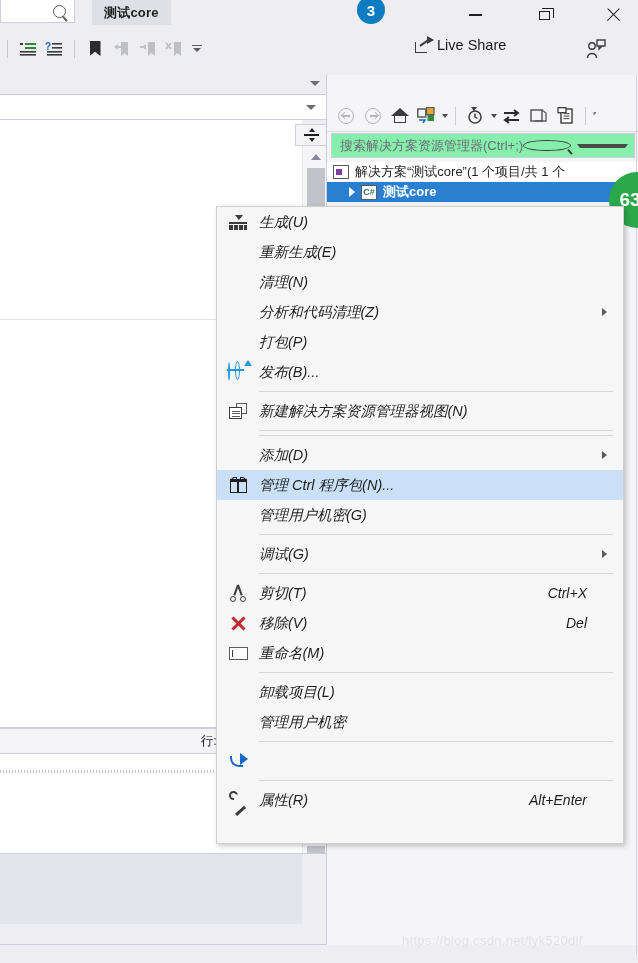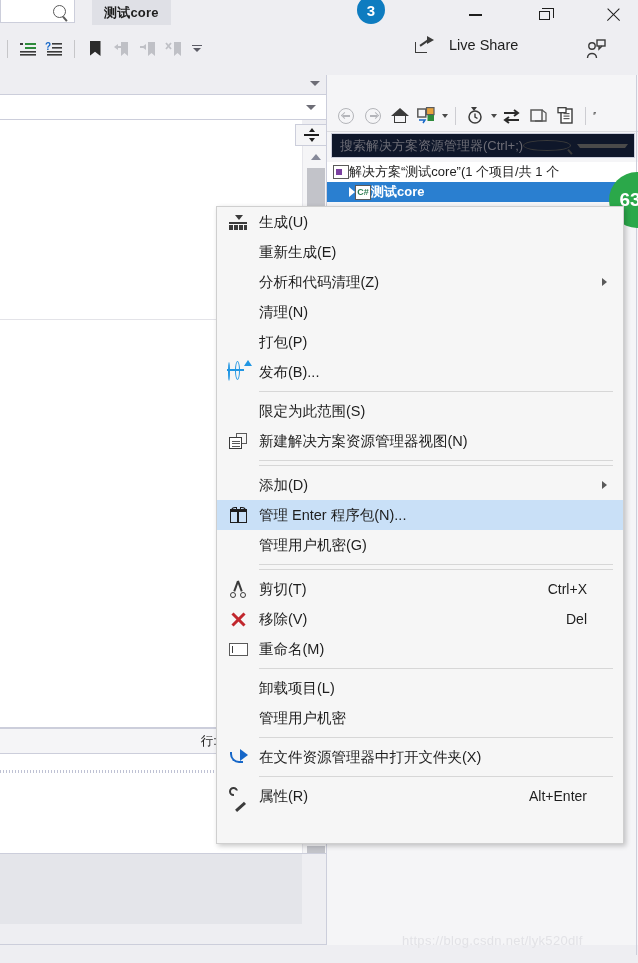--- a/index.html
+++ b/index.html
@@ -147,21 +147,21 @@
 
   .notif-badge {
     position:absolute; left:357px; top:-4px; width:28px; height:28px; border-radius:50%;
     background:#0E7CC0; color:#fff; font-size:15px; font-weight:bold;
     display:flex; align-items:center; justify-content:center;
   }
 
   
   .ls-row { position:absolute; left:330px; top:30px; width:308px; height:42px; }
   .ls-btn {
-    position:absolute; left:85px; top:6px; display:flex; align-items:center; gap:15px;
+    position:absolute; left:85px; top:6px; display:flex; align-items:center; gap:3px;
     font-size:14.5px; color:#1E1E1E;
   }
   .ls-share-icon { position:relative; width:19px; height:17px; }
   .ls-share-icon .box {
     position:absolute; left:0; bottom:0; width:12px; height:11px;
     border:1.5px solid #3B3B3B; border-top:none; border-right:none;
   }
   .ls-share-icon .arw {
     position:absolute; right:0; top:0; width:0;height:0;
     border-left:7px solid #3B3B3B; border-top:4px solid transparent; border-bottom:4px solid transparent;
@@ -207,29 +207,29 @@
   .home-ic .roof { position:absolute; left:0; top:0; width:0;height:0;
     border-left:9px solid transparent;border-right:9px solid transparent;border-bottom:8px solid #3B3B3B; }
   .home-ic .body { position:absolute; left:3px; top:7px; width:12px; height:8px;
     border:1.6px solid #3B3B3B; border-top:none; }
   .sm-caret { width:0;height:0;border-left:3.5px solid transparent;border-right:3.5px solid transparent;border-top:4px solid #4A4A4A; margin-left:1px; }
   .se-tb-sep { width:1px; height:18px; background:#CDCDD2; margin:0 5px; }
   .dblarrow { color:#4A4A4A; font-size:11px; letter-spacing:-1px; }
 
   .se-search {
     position:absolute; left:4px; top:58px; width:304px; height:25px;
-    background:#0f172a; border:1px solid #CCCEDB;
+    background:#86efac; border:1px solid #CCCEDB;
     display:flex; align-items:center; padding:0 6px 0 8px;
   }
   .se-search span { flex:1; font-size:13px; color:#6D6D76; white-space:nowrap; }
   .se-search .mag { width:11px; height:11px; border-color:#3B3B3B; }
   .se-search .mag::after { background:#3B3B3B; }
 
   .se-tree { position:absolute; left:0; top:87px; width:312px; height:40px; background:#ffffff; }
-  .tree-row { display:flex; align-items:center; height:20px; padding-left:6px; font-size:13px; color:#1E1E1E; white-space:nowrap; }
+  .tree-row { display:flex; align-items:center; height:20px; padding-left:6px; gap:6px; font-size:13px; color:#1E1E1E; white-space:nowrap; }
   .tree-row.sel { background:#2A7FD0; color:#ffffff; padding-left:22px; font-weight:bold; }
   .sln-ic { width:16px; height:14px; border:1.6px solid #5A5A5A; position:relative; background:#fff; }
   .sln-ic::after { content:""; position:absolute; left:2px; top:3px; width:6px; height:6px; background:#7A3FA0; }
   .tri-exp { width:0;height:0;border-top:5px solid transparent;border-bottom:5px solid transparent;border-left:6px solid #ffffff; }
   .cs-ic { width:16px; height:15px; background:#fff; border:1.4px solid #5A5A5A; color:#2A7A4F;
            font-size:9px; font-weight:bold; display:flex; align-items:center; justify-content:center; }
 
   .green-badge {
     position:absolute; left:609px; top:172px; width:56px; height:56px; border-radius:50%;
     background:#2BA84A; color:#ffffff; font-size:19px; font-weight:bold;
@@ -238,21 +238,21 @@
 
   .se-blank { position:absolute; left:0; top:127px; width:312px; height:718px; background:#F5F5F7; }
 
   
   .ctx {
     position:absolute; left:216px; top:206px; width:408px; height:638px;
     background:#F6F6F6; border:1px solid #CFCFCF; box-shadow:2px 2px 5px rgba(0,0,0,.22);
     z-index:50;
   }
   .ctx-gutter { position:absolute; left:0; top:0; width:42px; height:100%; background:#F6F6F6; }
-  .ctx-list { position:relative; z-index:2; }
+  .ctx-list { position:relative; z-index:2;font-style:italic; }
   .mi { position:relative; display:flex; align-items:center; height:30px; cursor:default; }
   .mi.sel { background:#C9E0F7; }
   .mi-icon { width:42px; display:flex; align-items:center; justify-content:center; flex:0 0 42px; }
   .mi-label { font-size:14.5px; color:#1E1E1E; white-space:nowrap; }
   .mi-accel { position:absolute; right:36px; font-size:14px; color:#1E1E1E; }
   .mi-arrow {
     position:absolute; right:16px; width:0;height:0;
     border-top:4px solid transparent;border-bottom:4px solid transparent;border-left:5px solid #5A5A5A;
   }
   .mi-sep { height:1px; background:#D7D7D7; margin:4px 10px 4px 42px; }
@@ -563,42 +563,38 @@
             </span>
           </span>
           <span class="mi-label">生成(U)</span>
         </div>
         <div class="mi">
           <span class="mi-icon"></span>
           <span class="mi-label">重新生成(E)</span>
         </div>
         <div class="mi">
           <span class="mi-icon"></span>
+          <span class="mi-label">清理(N)</span>
+        </div>
+        <div class="mi">
+          <span class="mi-icon"></span>
           <span class="mi-label">分析和代码清理(Z)</span>
           <span class="mi-arrow"></span>
         </div>
         <div class="mi">
           <span class="mi-icon"></span>
-          <span class="mi-label">清理(N)</span>
-        </div>
-        <div class="mi">
-          <span class="mi-icon"></span>
           <span class="mi-label">打包(P)</span>
         </div>
         <div class="mi">
           <span class="mi-icon">
             <span style="position:relative;display:inline-block;width:20px;height:18px"><span class="g-globe"></span><span class="g-globe-arw"></span></span>
           </span>
           <span class="mi-label">发布(B)...</span>
         </div>
         <div class="mi-sep"></div>
-        <div class="mi">
-          <span class="mi-icon"></span>
-          <span class="mi-label">限定为此范围(S)</span>
-        </div>
         <div class="mi">
           <span class="mi-icon">
             <span class="g-winview">
               <span class="back"></span>
               <span class="front">
                 <i></i>
                 <i></i>
                 <i></i>
               </span>
             </span>
@@ -615,27 +611,32 @@
         <div class="mi sel">
           <span class="mi-icon">
             <span class="g-nuget">
               <span class="ear-l"></span>
               <span class="ear-r"></span>
               <span class="lid"></span>
               <span class="bx"></span>
               <span class="vt"></span>
             </span>
           </span>
-          <span class="mi-label">管理 Enter 程序包(N)...</span>
+          <span class="mi-label">管理 Ctrl 程序包(N)...</span>
         </div>
         <div class="mi">
           <span class="mi-icon"></span>
           <span class="mi-label">管理用户机密(G)</span>
         </div>
         <div class="mi-sep"></div>
+        <div class="mi">
+          <span class="mi-icon"></span>
+          <span class="mi-label">调试(G)</span>
+          <span class="mi-arrow"></span>
+        </div>
         <div class="mi-sep"></div>
         <div class="mi">
           <span class="mi-icon">
             <span class="g-cut">
               <i></i>
               <i></i>
               <b></b>
               <b></b>
             </span>
           </span>
@@ -665,21 +666,20 @@
           <span class="mi-label">管理用户机密</span>
         </div>
         <div class="mi-sep"></div>
         <div class="mi">
           <span class="mi-icon">
             <span class="g-arrow-r">
               <span class="curve"></span>
               <span class="head"></span>
             </span>
           </span>
-          <span class="mi-label">在文件资源管理器中打开文件夹(X)</span>
         </div>
         <div class="mi-sep"></div>
         <div class="mi">
           <span class="mi-icon">
             <span class="g-wrench">
               <span class="hd"></span>
               <span class="hn"></span>
             </span>
           </span>
           <span class="mi-label">属性(R)</span>

